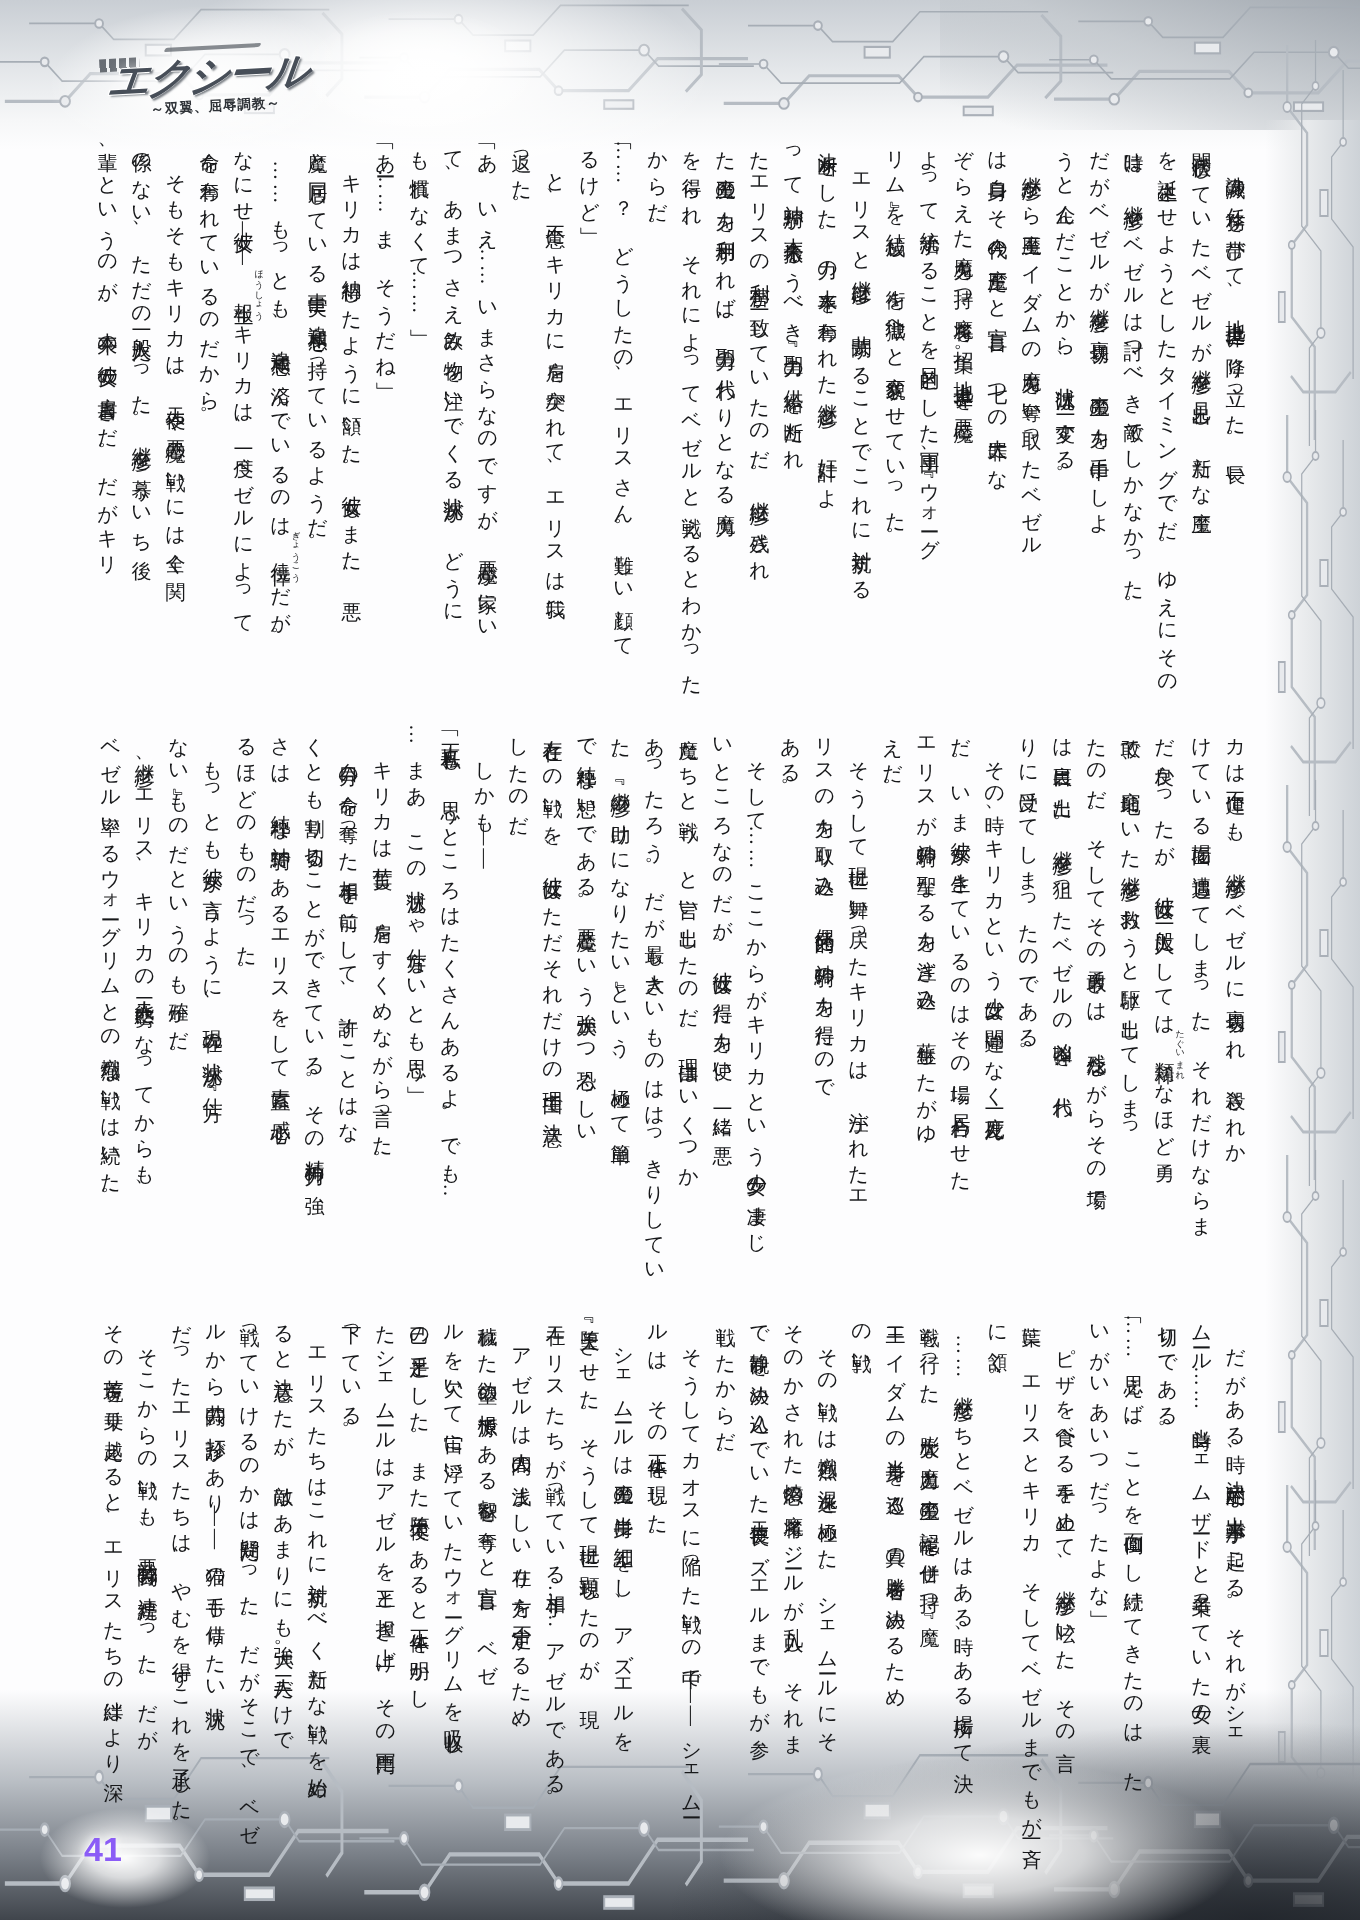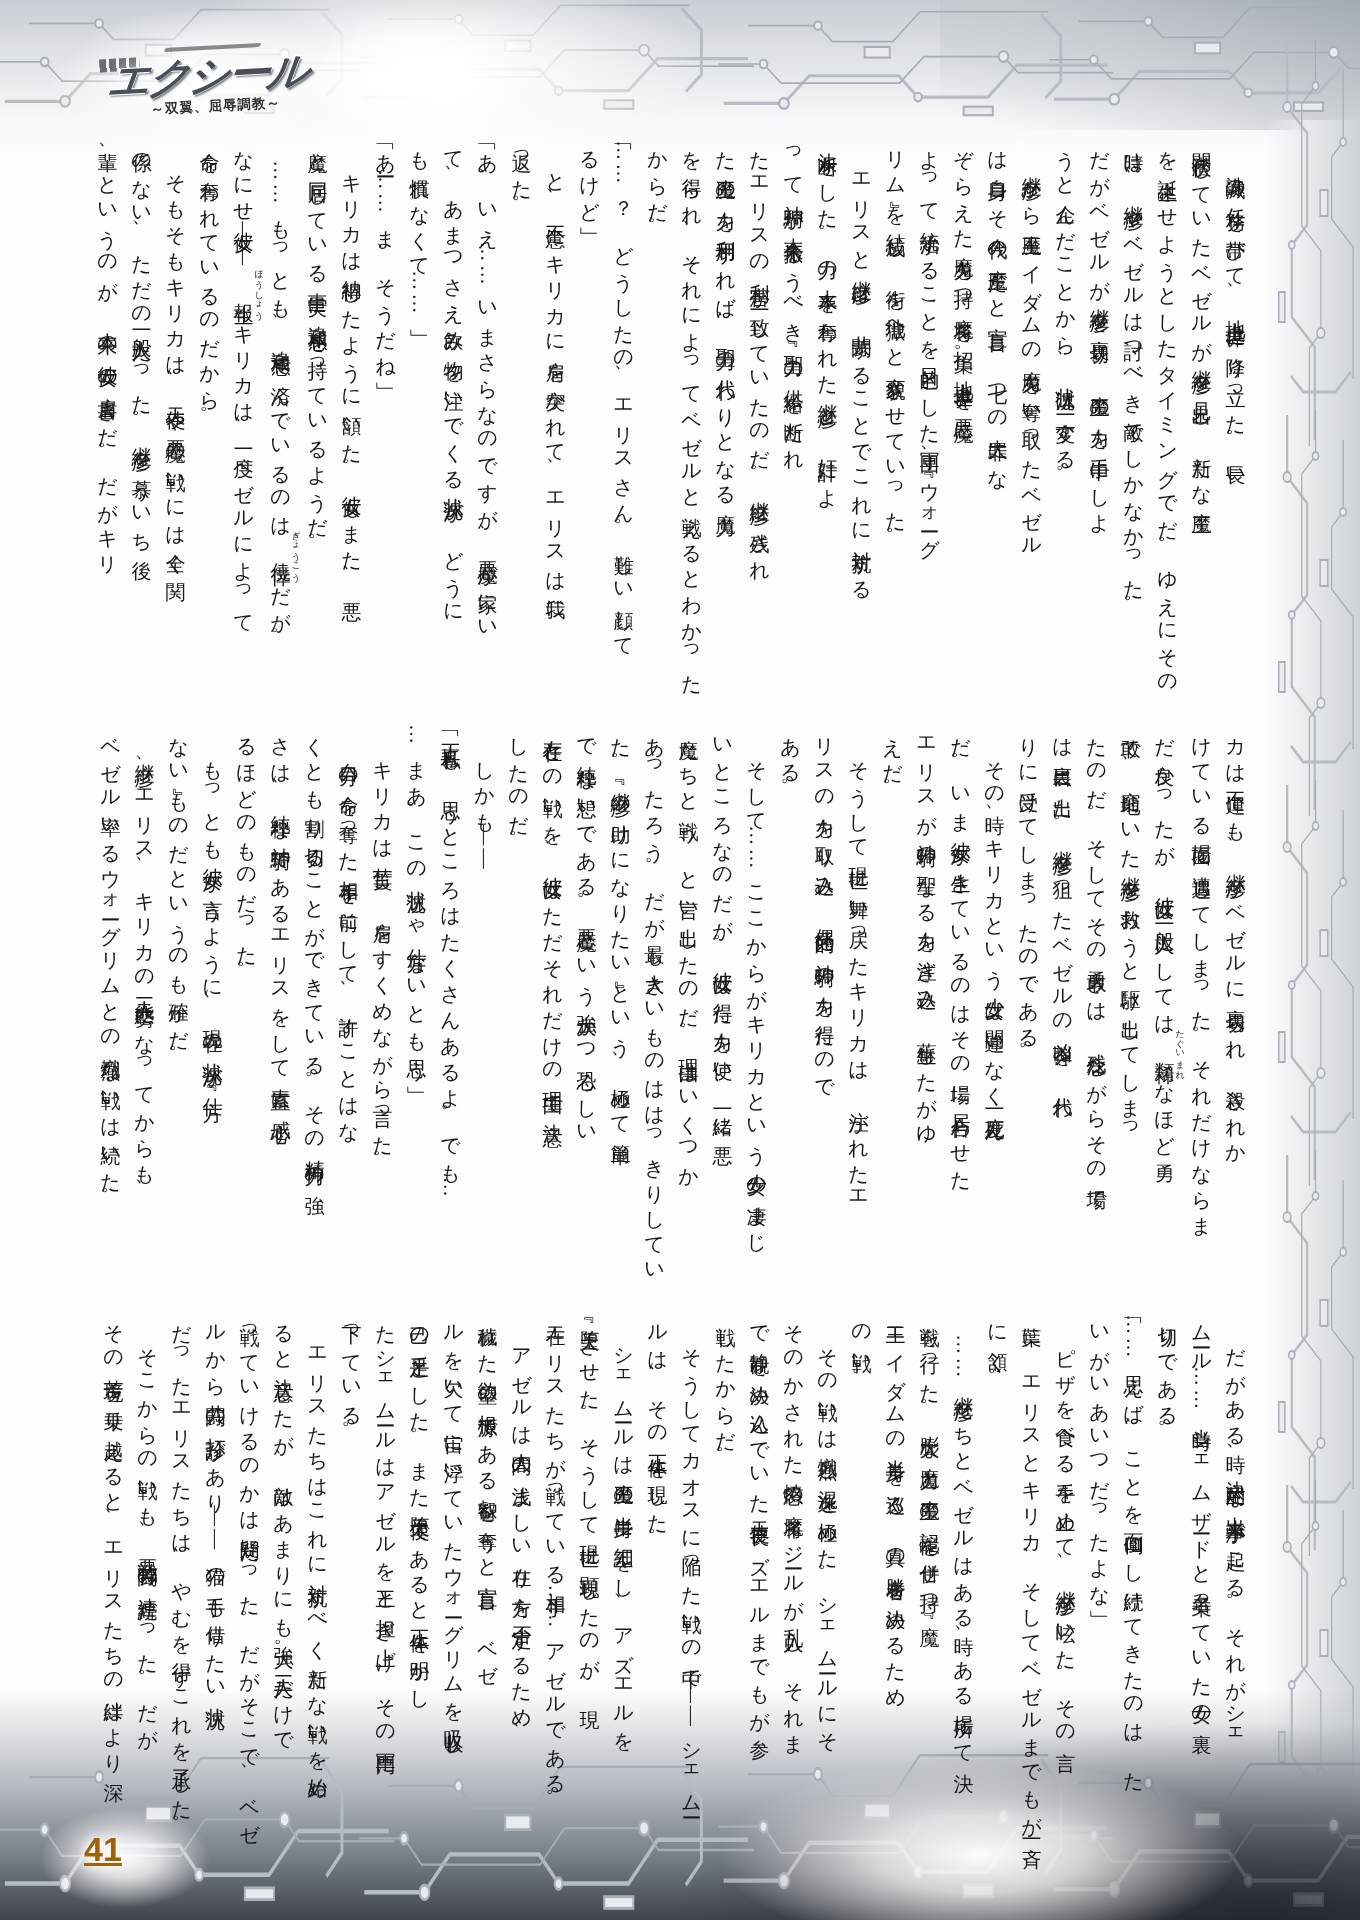--- a/index.html
+++ b/index.html
@@ -36,21 +36,21 @@
     text-shadow:0 0 3px #fff,0 0 6px #fff;white-space:nowrap;}
   
   .tband{position:absolute;height:560px;writing-mode:vertical-rl;-webkit-writing-mode:vertical-rl;
     text-orientation:mixed;color:#17181a;font-size:20px;line-height:34px;letter-spacing:3.2px;
     z-index:5;}
   .tcol{display:block;white-space:pre;}
   ruby{ruby-align:center;}
   rt{font-size:9px;letter-spacing:0;color:#17181a;}
   
   .pagenum{position:absolute;left:84px;top:1830px;z-index:7;font-family:"Liberation Sans",sans-serif;
-    font-weight:bold;font-size:34px;color:#a16207;text-shadow:0 0 8px #fff,0 0 16px #fff;text-decoration:underline;}
+    font-weight:bold;font-size:34px;color:#8b5cf6;text-shadow:0 0 8px #fff,0 0 16px #fff;}
 </style>
 </head>
 <body>
 
 <div class="page">
 
   
   <svg width="0" height="0" aria-hidden="true">
     <defs>
       <g id="circuitg">

